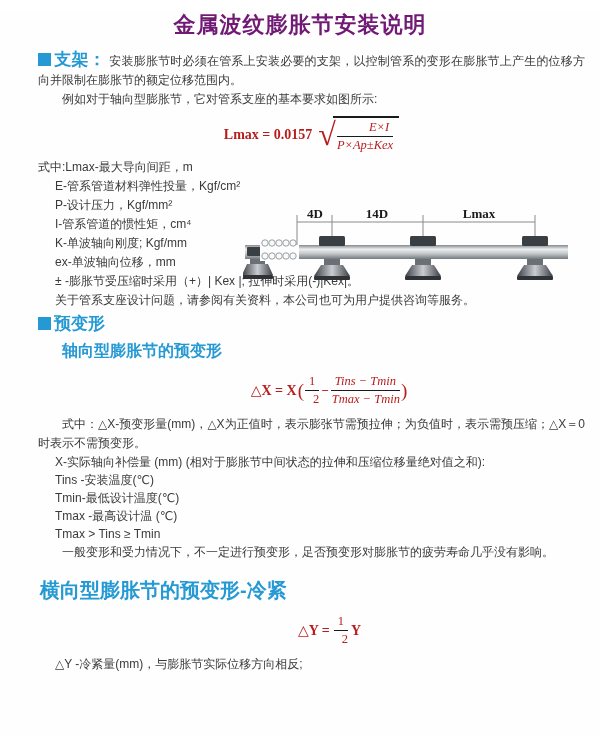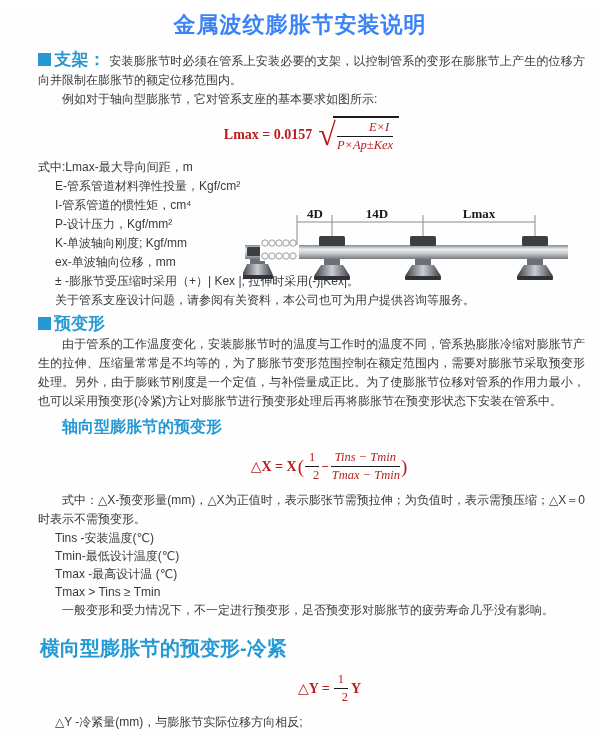--- a/index.html
+++ b/index.html
@@ -1,21 +1,21 @@
 <!DOCTYPE html>
 <html><head>
 <meta charset="utf-8">
 <style>
   html,body { margin:0; padding:0; background:#ffffff; }
   body { width:600px; height:737px; overflow:hidden;
          font-family:"Liberation Sans","DejaVu Sans",sans-serif; color:#3a3a3a; }
   .page { position:relative; width:600px; height:737px; box-sizing:border-box;
           padding:0 15px 0 38px; background:#fefefe; }
   
-  .doc-title { font-size:22px; font-weight:bold; color:#3b82f6; text-align:center;
+  .doc-title { font-size:22px; font-weight:bold; color:#701a75; text-align:center;
                margin:10px 0 10px -23px; letter-spacing:1px; }
   
   p { margin:0; font-size:12px; line-height:19px; }
   .justify { text-align:justify; }
   .indent { text-indent:2em; }
   
   .sec-head { color:#2599d4; font-size:17px; font-weight:bold; white-space:nowrap; }
   .sq { display:inline-block; width:13px; height:13px; background:#2599d4;
         margin-right:3px; vertical-align:-1px; }
   .blue-sub { color:#2599d4; font-size:16px; font-weight:bold; margin:6px 0 2px 24px; }
@@ -65,22 +65,22 @@
       <span class="frac it">
         <span class="fn">E×I</span>
         <span class="fd">P×Ap±Kex</span>
       </span>
     </span>
   </div>
 
   <div class="defs">
     <p class="first">式中:Lmax-最大导向间距，m</p>
     <p>E-管系管道材料弹性投量，Kgf/cm²</p>
+    <p>P-设计压力，Kgf/mm²</p>
     <p>I-管系管道的惯性矩，cm⁴</p>
-    <p>P-设计压力，Kgf/mm²</p>
     <p>K-单波轴向刚度; Kgf/mm</p>
     <p>ex-单波轴向位移，mm</p>
     <p class="sign-note">± -膨胀节受压缩时采用（+）| Kex |; 拉伸时采用(-)|Kex|。</p>
     <p class="consult-note">关于管系支座设计问题，请参阅有关资料，本公司也可为用户提供咨询等服务。</p>
   </div>
 
   <svg class="diagram" viewBox="0 0 347 100">
     <defs>
       <linearGradient id="pipeGrad" x1="0" y1="0" x2="0" y2="1">
         <stop offset="0" stop-color="#84898e"></stop>
@@ -147,41 +147,41 @@
       <line x1="292" y1="13" x2="292" y2="34"></line>
     </g>
     <g font-family="Liberation Serif, DejaVu Serif, serif" font-size="13" font-weight="bold" fill="#1a1a1a" text-anchor="middle">
       <text x="72" y="16">4D</text>
       <text x="134" y="16">14D</text>
       <text x="236" y="16">Lmax</text>
     </g>
   </svg>
 
   <p><span class="sec-head"><span class="sq"></span><span>预变形</span></span></p>
-  <p class="indent justify">由于管系的工作温度变化，安装膨胀节时的温度与工作时的温度不同，管系热膨胀冷缩对膨胀节产生的拉伸、压缩量常常是不均等的，为了膨胀节变形范围控制在额定范围内，需要对膨胀节采取预变形处理。另外，由于膨账节刚度是一个定值，与补偿量成正比。为了使膨胀节位移对管系的作用力最小，也可以采用预变形(冷紧)方让对膨胀节进行预变形处理后再将膨胀节在预变形状态下安装在管系中。</p>
 
   <div class="blue-sub">轴向型膨胀节的预变形</div>
 
   <div class="formula formula2">
     <span class="f-lhs">△X = X</span>
     <span class="paren">(</span>
     <span class="frac">
       <span class="fn">1</span>
       <span class="fd">2</span>
     </span>
     <span class="f-op">−</span>
     <span class="frac it">
       <span class="fn">Tins − Tmin</span>
       <span class="fd">Tmax − Tmin</span>
     </span>
     <span class="paren">)</span>
   </div>
 
   <p class="indent justify">式中：△X-预变形量(mm)，△X为正值时，表示膨张节需预拉伸；为负值时，表示需预压缩；△X＝0时表示不需预变形。</p>
   <div class="axial-lines">
+    <p>X-实际轴向补偿量 (mm) (相对于膨胀节中间状态的拉伸和压缩位移量绝对值之和):</p>
     <p>Tins -安装温度(℃)</p>
     <p>Tmin-最低设计温度(℃)</p>
     <p>Tmax -最高设计温 (℃)</p>
     <p>Tmax &gt; Tins ≥ Tmin</p>
   </div>
   <p class="note-line">一般变形和受力情况下，不一定进行预变形，足否预变形对膨胀节的疲劳寿命几乎没有影响。</p>
 
   <div class="blue-sub2">横向型膨胀节的预变形-冷紧</div>
 
   <div class="formula formula3">

